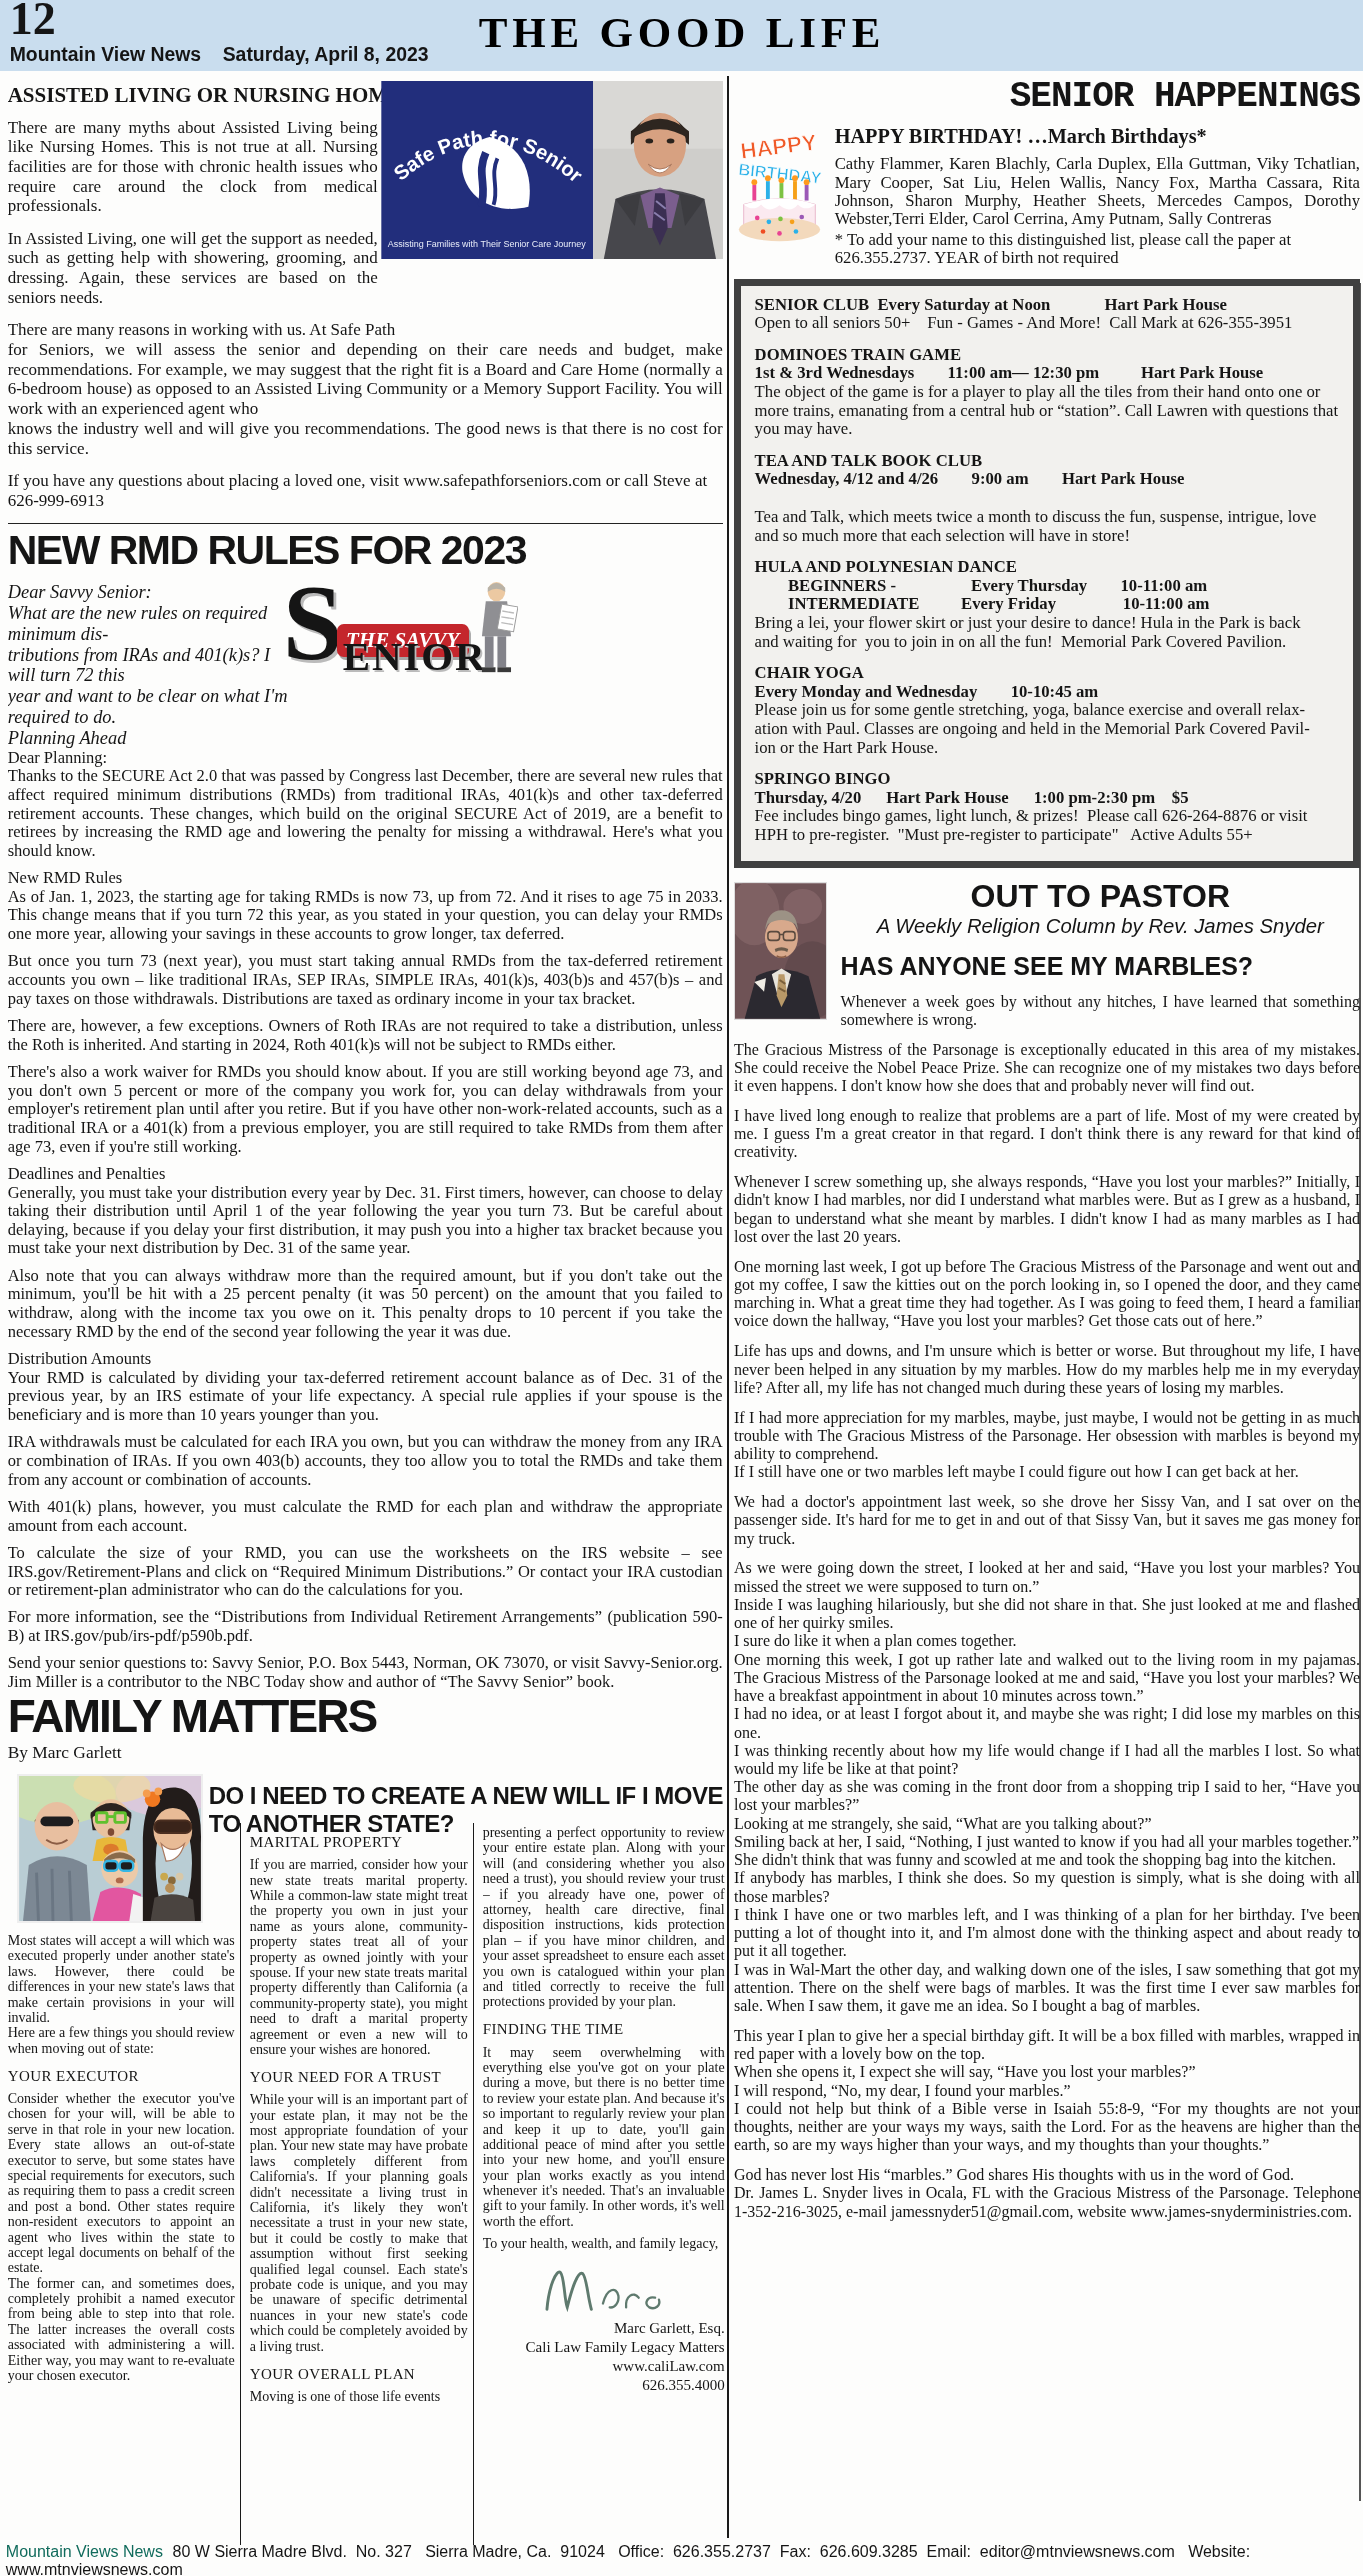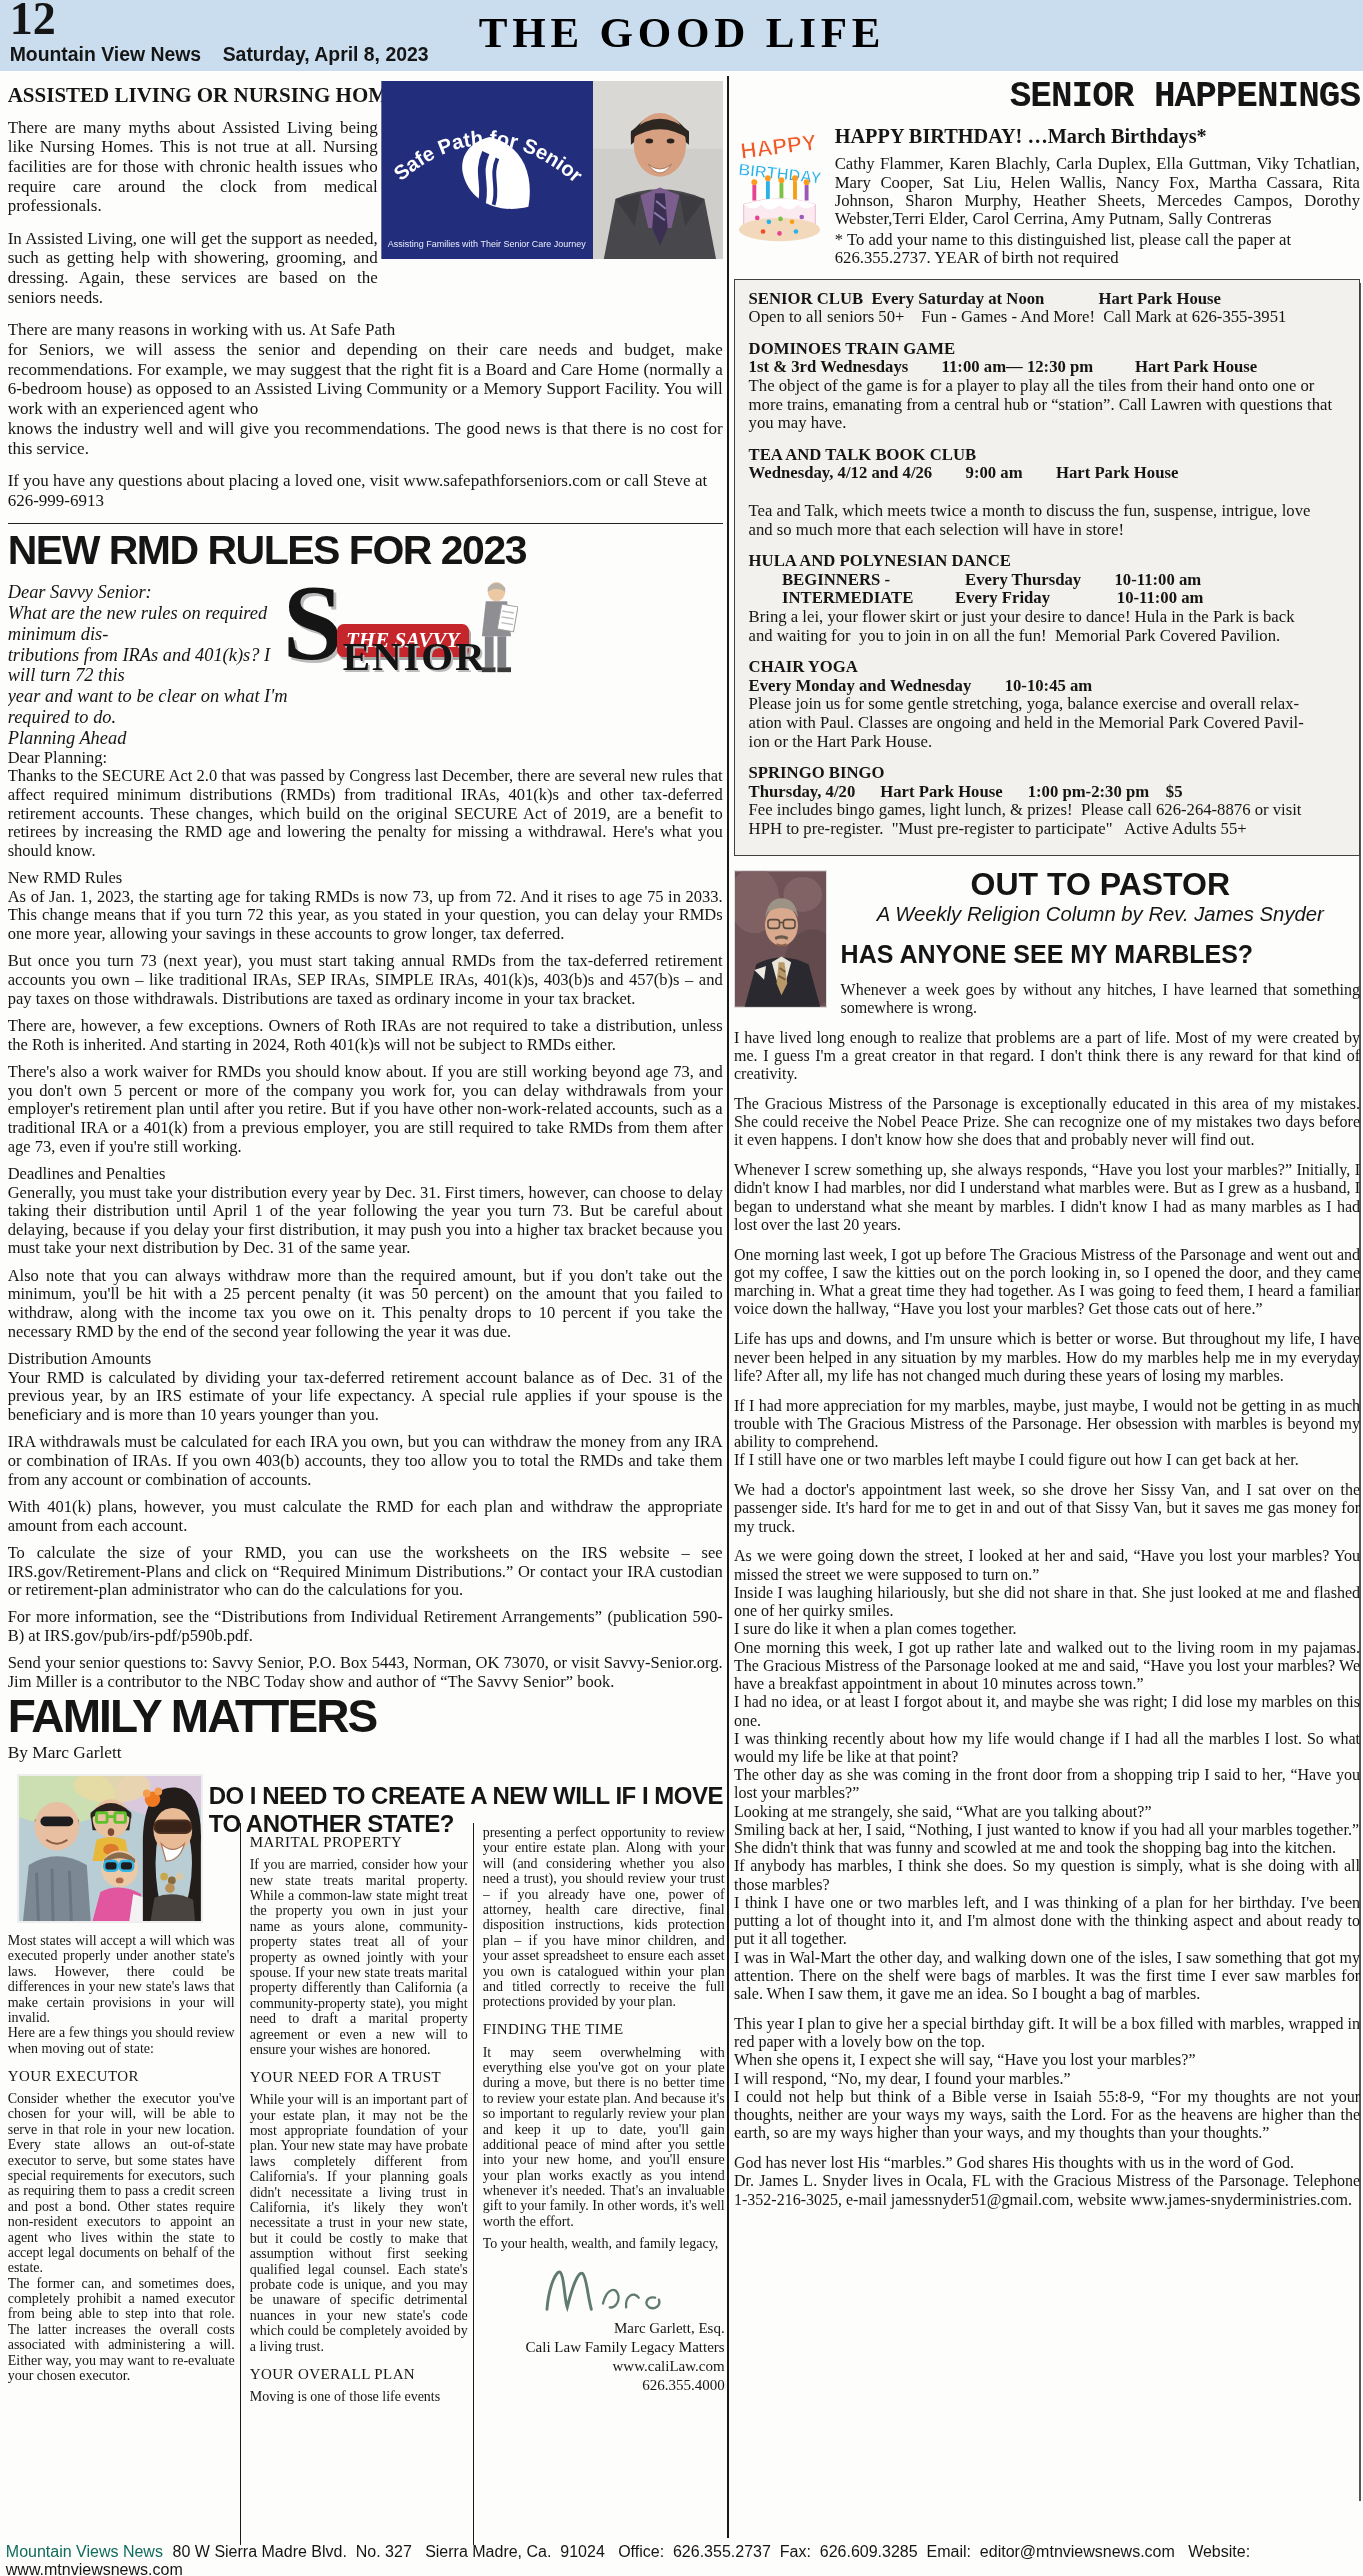--- a/index.html
+++ b/index.html
@@ -60,21 +60,21 @@
   .sig-block{text-align:right;font-size:15px;line-height:1.27;white-space:pre-line;}
   
   .col-right{position:absolute;left:734px;top:77px;width:626px;height:2466px;overflow:hidden;}
   .sh{font-family:Liberation Mono, monospace;font-size:36px;letter-spacing:-1px;
       text-align:right;margin:1.9px 0 9.7px 0;line-height:1;}
   .bday{position:relative;}
   .cake-wrap{float:left;width:91px;height:124px;margin:0 9.7px 1.9px 0;}
   .bday h3{font-size:20.3px;margin:0 0 7.7px 0;}
   .names{font-size:16.7px;line-height:1.1;text-align:justify;margin:0;}
   .foot{font-size:16.7px;line-height:1.1;margin:1.9px 0 0 0;white-space:pre-line;}
-  .events{margin-top:11.6px;background:#f2f1ee;border:1px solid #404040;padding:9.7px 13.6px 3.9px 13.6px;clear:both;}
+  .events{margin-top:11.6px;background:#f2f1ee;border:7px solid #404040;padding:9.7px 13.6px 3.9px 13.6px;clear:both;}
   .event{margin-bottom:12.6px;}
   .ev-head{font-weight:bold;font-size:16.7px;line-height:1.12;white-space:pre-wrap;}
   .ev-body{font-size:16.7px;line-height:1.12;white-space:pre-wrap;}
   .pastor{margin-top:11.6px;position:relative;}
   .pphoto{float:left;width:91px;height:136px;margin:1.9px 13.6px 5.8px 0;border:1px solid #ddd;}
   .pastor h2{font-family:"Liberation Sans","DejaVu Sans",sans-serif;font-size:32px;margin:0;
              text-align:center;line-height:1.05;}
   .psub{font-family:"Liberation Sans","DejaVu Sans",sans-serif;font-style:italic;font-size:20.3px;
         text-align:center;margin:1.9px 0 13.6px 0;}
   .pastor h3{font-family:"Liberation Sans","DejaVu Sans",sans-serif;font-size:25px;margin:3.9px 0 11.6px 0;}
@@ -395,22 +395,22 @@
           <path d="M41,68 Q48,64 55,68 L54,71 Q48,68 42,71 Z" fill="#6a5a4a"></path>
           <path d="M43,75 Q48,78 53,75" stroke="#8a5c44" stroke-width="1.6" fill="none"></path>
         </svg>
       </div>
       <h2>OUT TO PASTOR</h2>
       <div class="psub">A Weekly Religion Column by Rev. James Snyder</div>
       <h3>HAS ANYONE SEE MY MARBLES?</h3>
       <div class="pbody">
 
       <p>Whenever a week goes by without any hitches, I have learned that something somewhere is wrong.</p>
+          <p>The Gracious Mistress of the Parsonage is exceptionally educated in this area of my mistakes. She could receive the Nobel Peace Prize. She can recognize one of my mistakes two days before it even happens. I don't know how she does that and probably never will find out.</p>
           <p>I have lived long enough to realize that problems are a part of life. Most of my were created by me. I guess I'm a great creator in that regard. I don't think there is any reward for that kind of creativity.</p>
-          <p>The Gracious Mistress of the Parsonage is exceptionally educated in this area of my mistakes. She could receive the Nobel Peace Prize. She can recognize one of my mistakes two days before it even happens. I don't know how she does that and probably never will find out.</p>
           <p>Whenever I screw something up, she always responds, “Have you lost your marbles?” Initially, I didn't know I had marbles, nor did I understand what marbles were. But as I grew as a husband, I began to understand what she meant by marbles. I didn't know I had as many marbles as I had lost over the last 20 years.</p>
           <p>One morning last week, I got up before The Gracious Mistress of the Parsonage and went out and got my coffee, I saw the kitties out on the porch looking in, so I opened the door, and they came marching in. What a great time they had together. As I was going to feed them, I heard a familiar voice down the hallway, “Have you lost your marbles? Get those cats out of here.”</p>
           <p>Life has ups and downs, and I'm unsure which is better or worse. But throughout my life, I have never been helped in any situation by my marbles. How do my marbles help me in my everyday life? After all, my life has not changed much during these years of losing my marbles.</p>
           <p>If I had more appreciation for my marbles, maybe, just maybe, I would not be getting in as much trouble with The Gracious Mistress of the Parsonage. Her obsession with marbles is beyond my ability to comprehend.
 If I still have one or two marbles left maybe I could figure out how I can get back at her.</p>
           <p>We had a doctor's appointment last week, so she drove her Sissy Van, and I sat over on the passenger side. It's hard for me to get in and out of that Sissy Van, but it saves me gas money for my truck.</p>
           <p>As we were going down the street, I looked at her and said, “Have you lost your marbles? You missed the street we were supposed to turn on.”
 Inside I was laughing hilariously, but she did not share in that. She just looked at me and flashed one of her quirky smiles.
 I sure do like it when a plan comes together.
 One morning this week, I got up rather late and walked out to the living room in my pajamas. The Gracious Mistress of the Parsonage looked at me and said, “Have you lost your marbles? We have a breakfast appointment in about 10 minutes across town.”

